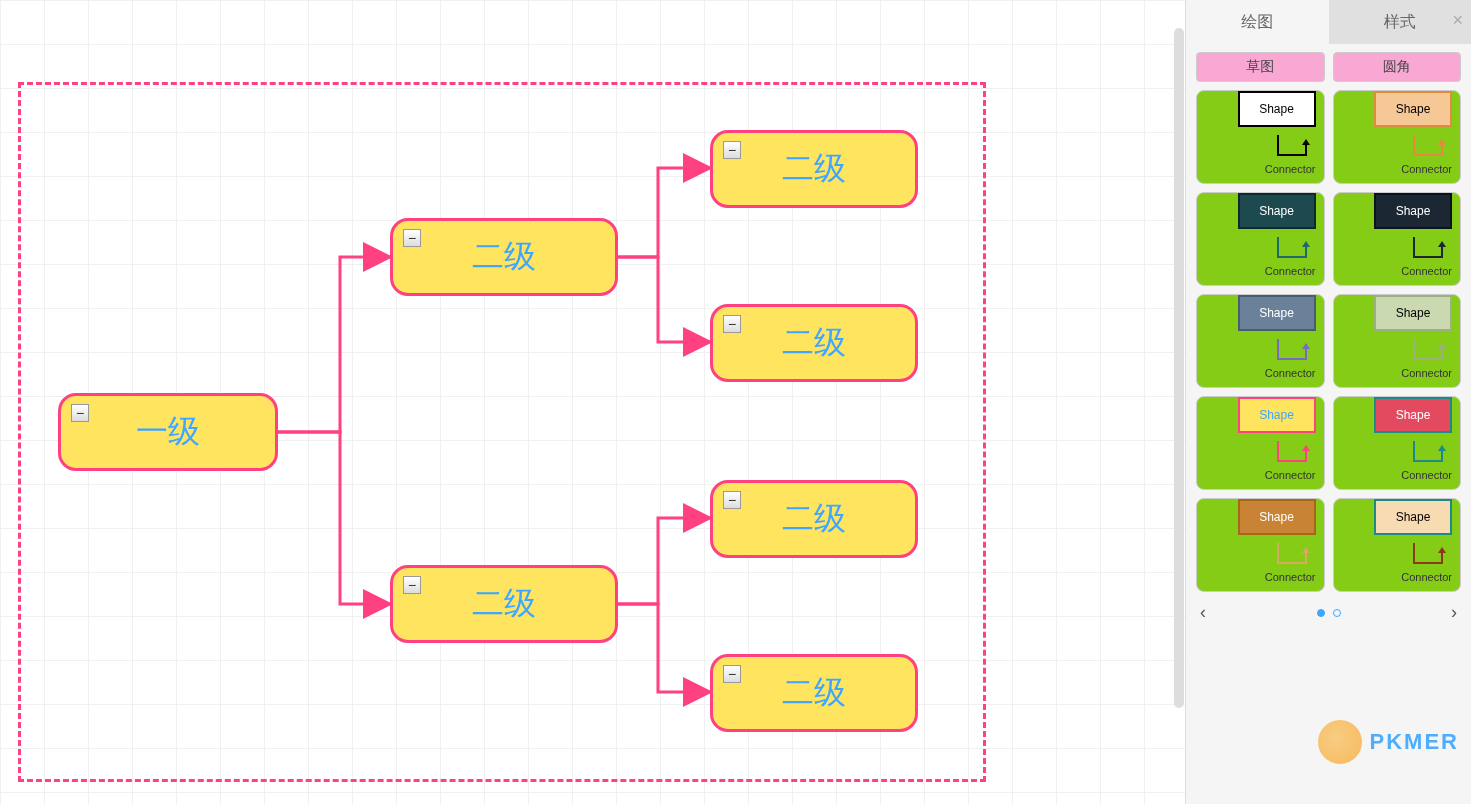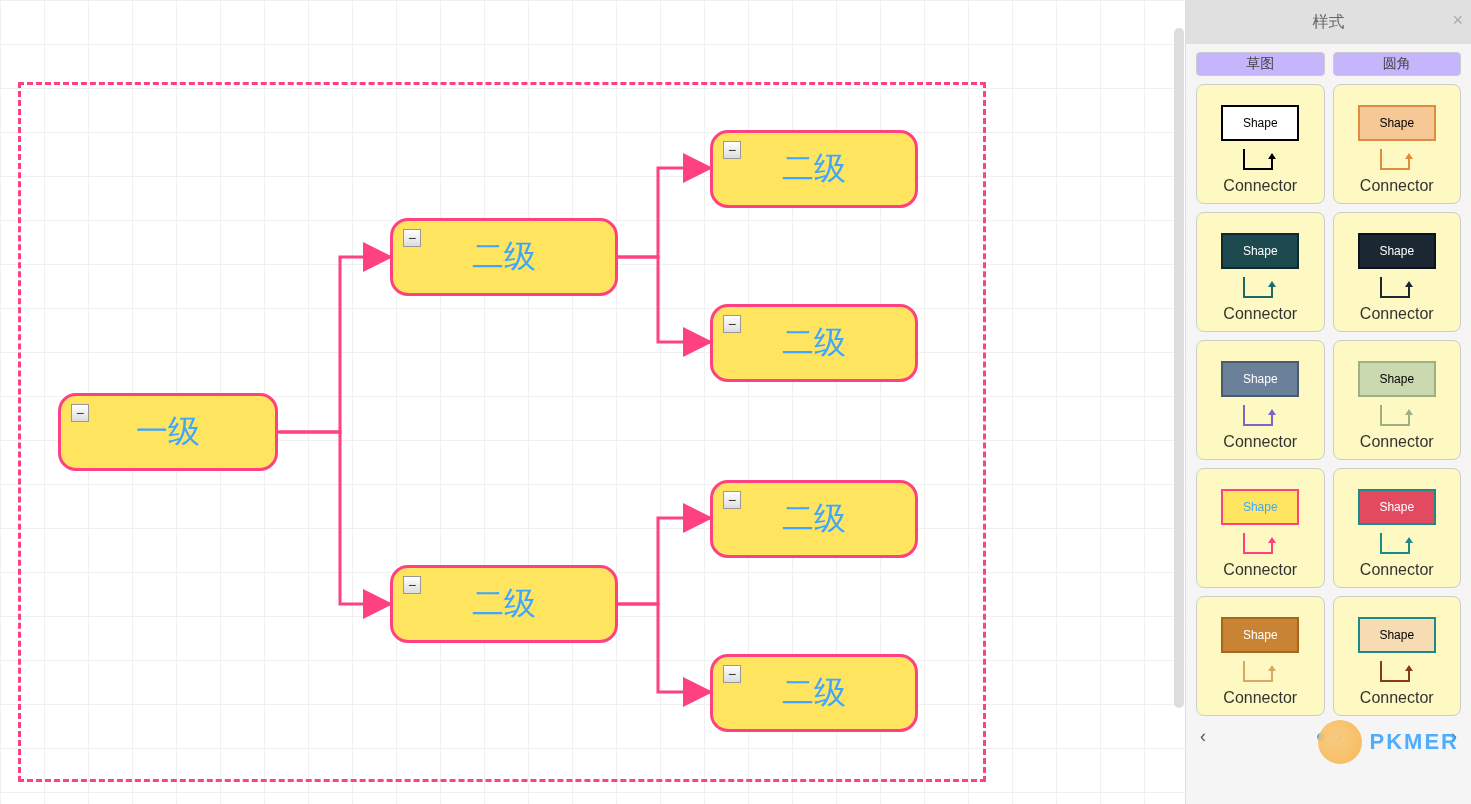--- a/index.html
+++ b/index.html
@@ -78,64 +78,64 @@
   color: #aaa;
   cursor: pointer;
 }
 .sub-btn-row {
   display: flex;
   gap: 8px;
   padding: 8px 10px;
 }
 .sub-btn {
   flex: 1;
-  height: 24px;
-  background: #c4b5fd;
+  height: 30px;
+  background: #f9a8d4;
   border: 1px solid #ccc;
   border-radius: 4px;
   display: flex;
   align-items: center;
   justify-content: center;
   font-size: 14px;
   color: #444;
   cursor: pointer;
   font-family: Liberation Mono, monospace;
 }
 .preset-grid {
   display: grid;
   grid-template-columns: 1fr 1fr;
   gap: 8px;
   padding: 0 10px;
 }
 .preset {
-  background: #fef9c3;
+  background: #84cc16;
   border: 1px solid #ccc;
   border-radius: 8px;
-  padding: 20px 8px 8px 8px;
+  padding: 0 8px 8px 8px;
   display: flex;
   flex-direction: column;
-  align-items: center;
+  align-items: flex-end;
   cursor: pointer;
 }
 .preset-shape {
   width: 78px; height: 36px;
   display: flex;
   align-items: center;
   justify-content: center;
   font-size: 12px;
   margin-bottom: 4px;
 }
 .preset-conn {
   width: 44px; height: 30px;
   position: relative;
   margin-bottom: 2px;
 }
 .preset-conn svg { position: absolute; inset: 0; }
 .preset-label {
-  font-size: 16px;
+  font-size: 11px;
   color: #333;
 }
 .pager {
   display: flex;
   align-items: center;
   justify-content: space-between;
   padding: 10px 14px;
 }
 .pager-arrow {
   font-size: 18px;
@@ -226,20 +226,21 @@
   <div class="node" style="left:710px;top:654px;width:208px;height:78px">
     <span class="collapse-btn">−</span>
     <span>二级</span>
   </div>
 </div>
 
 <div class="scrollbar-v"></div>
 
 <div class="sidebar">
   <div class="tabs">
+    <div class="tab">绘图</div>
     <div class="tab active">样式</div>
   </div>
   <span class="close-x">×</span>
   <div class="sub-btn-row">
     <div class="sub-btn">草图</div>
     <div class="sub-btn">圆角</div>
   </div>
   <div class="preset-grid" id="preset-grid">
       <div class="preset">
         <div class="preset-shape" style="background: rgb(255, 255, 255); border: 2px solid rgb(0, 0, 0); color: rgb(0, 0, 0);">Shape</div>

